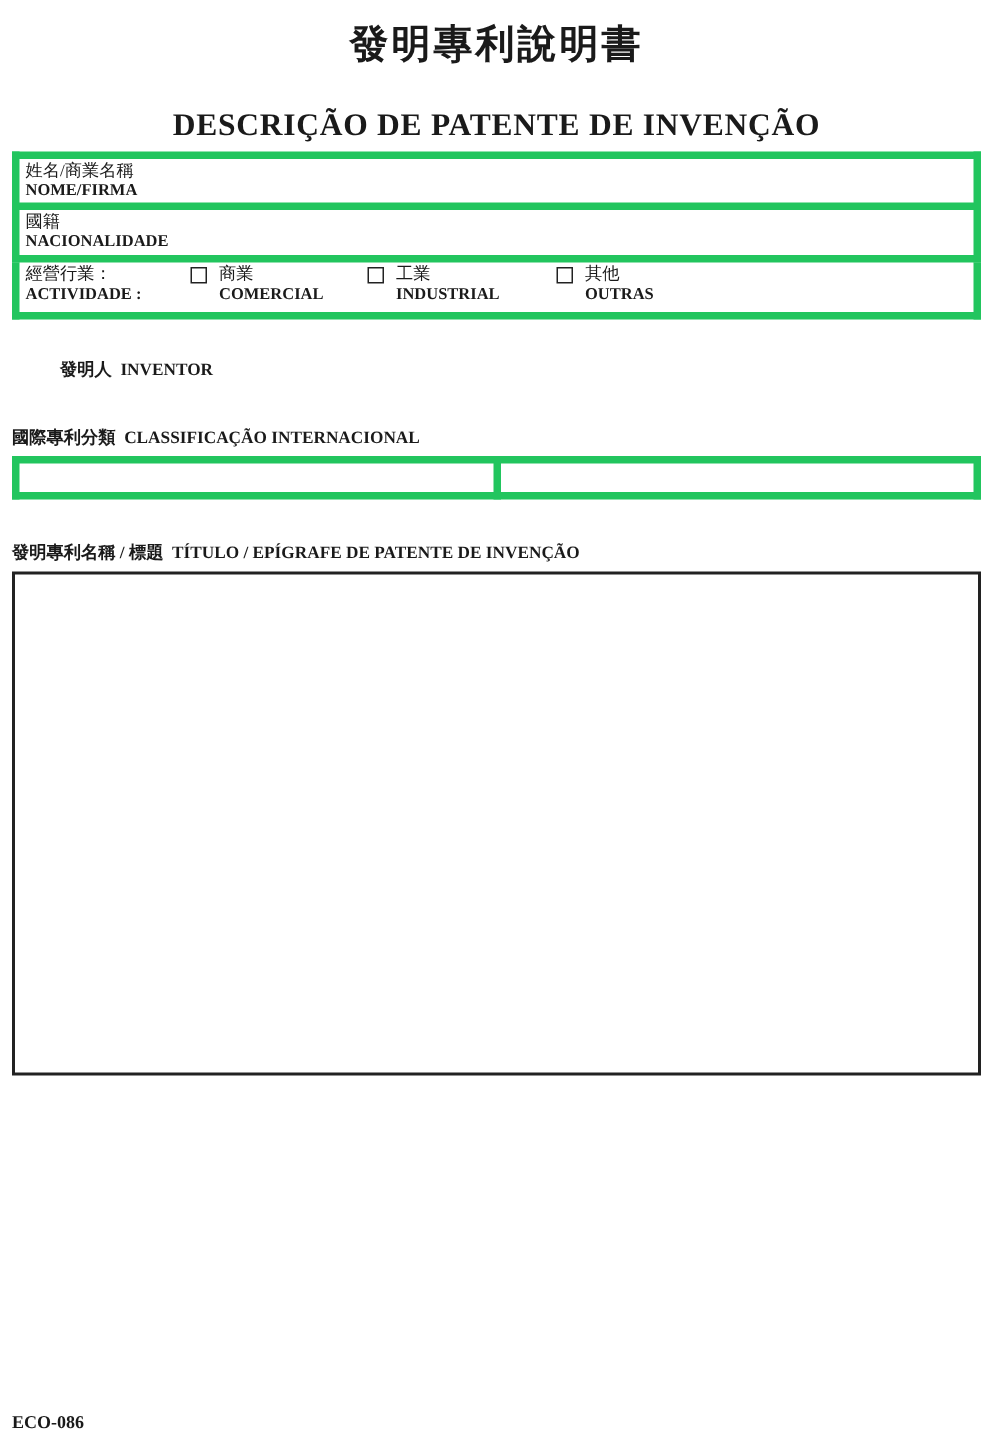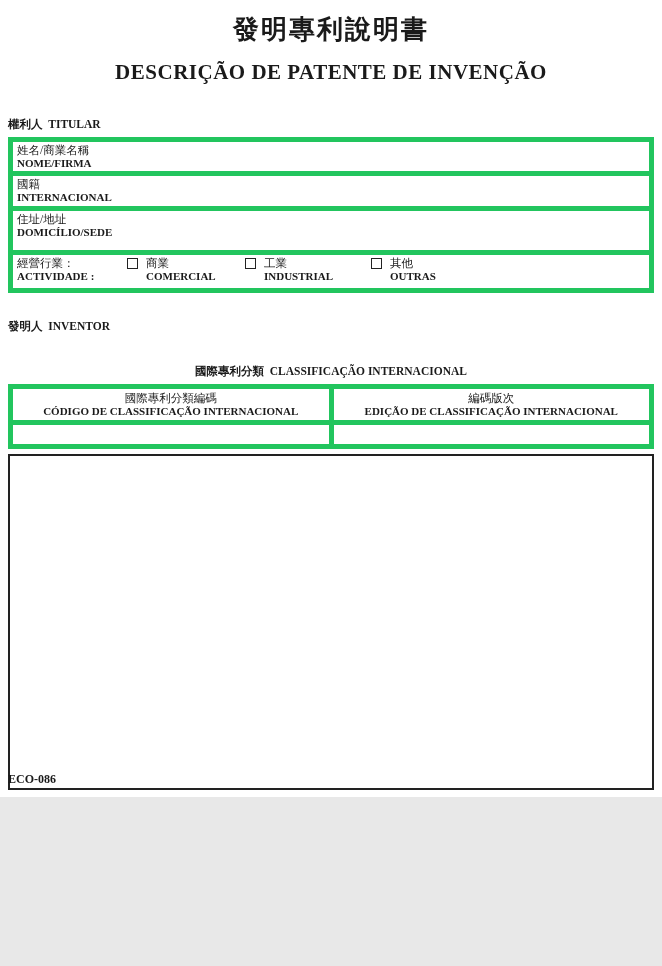--- a/index.html
+++ b/index.html
@@ -1,37 +1,37 @@
 <!DOCTYPE html>
 <html><head>
 <meta charset="utf-8">
 <style>
   * { margin: 0; padding: 0; box-sizing: border-box; }
   html, body { background: #e8e8e8; }
   .page {
     position: relative;
     width: 662px;
-    height: 797px;
+    height: 966px;
     margin: 0 auto;
     background: #ffffff;
     color: #1a1a1a;
     font-family: "Liberation Serif", "DejaVu Serif", serif;
     overflow: hidden;
     padding: 0 8px;
   }
   .doc-title {
     margin-top: 12px;
     text-align: center;
     font-size: 26px;
     font-weight: bold;
     letter-spacing: 2px;
     white-space: pre-wrap;
   }
   .doc-subtitle {
-    margin-top: 13px;
+    margin-top: 24px;
     text-align: center;
     font-size: 21px;
     font-weight: bold;
     letter-spacing: 0.5px;
     white-space: pre-wrap;
   }
   .number-row {
     margin-top: 50px;
     text-align: center;
     font-size: 16px;
@@ -45,22 +45,22 @@
     border-bottom: 2px solid #222;
     vertical-align: baseline;
     margin-left: 4px;
   }
   .section-heading {
     font-size: 11.5px;
     font-weight: bold;
     white-space: pre-wrap;
   }
   .h-titular { margin-top: 32px; }
-  .h-inventor { margin-top: 26px; }
-  .h-classif { margin-top: 30px; text-align: center; }
+  .h-inventor { margin-top: 26px; margin-left: 32px; }
+  .h-classif { margin-top: 30px; }
   .h-patent-title { margin-top: 28px; }
   table.form-table {
     width: 100%;
     margin-top: 5px;
     border-collapse: collapse;
     border: 2px solid #222;
   }
   table.form-table td {
     border: 5px solid #22c55e;
     padding: 1px 4px;
@@ -109,40 +109,33 @@
 </style>
 </head>
 <body>
 
 <div class="page">
 
   <div class="doc-title">發明專利說明書</div>
   <div class="doc-subtitle">DESCRIÇÃO DE PATENTE DE INVENÇÃO</div>
 
 
-  <div class="section-heading h-titular">權利人  TITULAR</div>
 
   <table class="form-table">
     <tbody>
         <tr>
       <td class="row-std">
         <div class="zh-line">姓名/商業名稱</div>
         <div class="pt-line">NOME/FIRMA</div>
       </td>
     </tr>
     <tr>
       <td class="row-std">
         <div class="zh-line">國籍</div>
-        <div class="pt-line">INTERNACIONAL</div>
-      </td>
-    </tr>
-    <tr>
-      <td class="row-tall">
-        <div class="zh-line">住址/地址</div>
-        <div class="pt-line">DOMICÍLIO/SEDE</div>
+        <div class="pt-line">NACIONALIDADE</div>
       </td>
     </tr>
     <tr>
       <td class="activity-cell">
         <div class="activity-flex">
           <div class="activity-label">
             <div class="zh-line">經營行業：</div>
             <div class="pt-line">ACTIVIDADE :</div>
           </div>
           <div class="activity-option opt-1">
@@ -172,35 +165,26 @@
   </tbody>
     </table>
 
   <div class="section-heading h-inventor">發明人  INVENTOR</div>
 
 
   <div class="section-heading h-classif">國際專利分類  CLASSIFICAÇÃO INTERNACIONAL</div>
 
   <table class="form-table classif-table">
     <tbody>
-        <tr>
-      <td class="col-head classif-col">
-        <div class="zh-line">國際專利分類編碼</div>
-        <div class="pt-line">CÓDIGO DE CLASSIFICAÇÃO INTERNACIONAL</div>
-      </td>
-      <td class="col-head classif-col">
-        <div class="zh-line">編碼版次</div>
-        <div class="pt-line">EDIÇÃO DE CLASSIFICAÇÃO INTERNACIONAL</div>
-      </td>
-    </tr>
     <tr>
       <td class="col-value"></td>
       <td class="col-value"></td>
     </tr>
   </tbody>
     </table>
 
+  <div class="section-heading h-patent-title">發明專利名稱 / 標題  TÍTULO / EPÍGRAFE DE PATENTE DE INVENÇÃO</div>
 
   <div class="patent-title-box"></div>
 
   <div class="footer-code">ECO-086</div>
 
 </div>
 
 </body></html>

